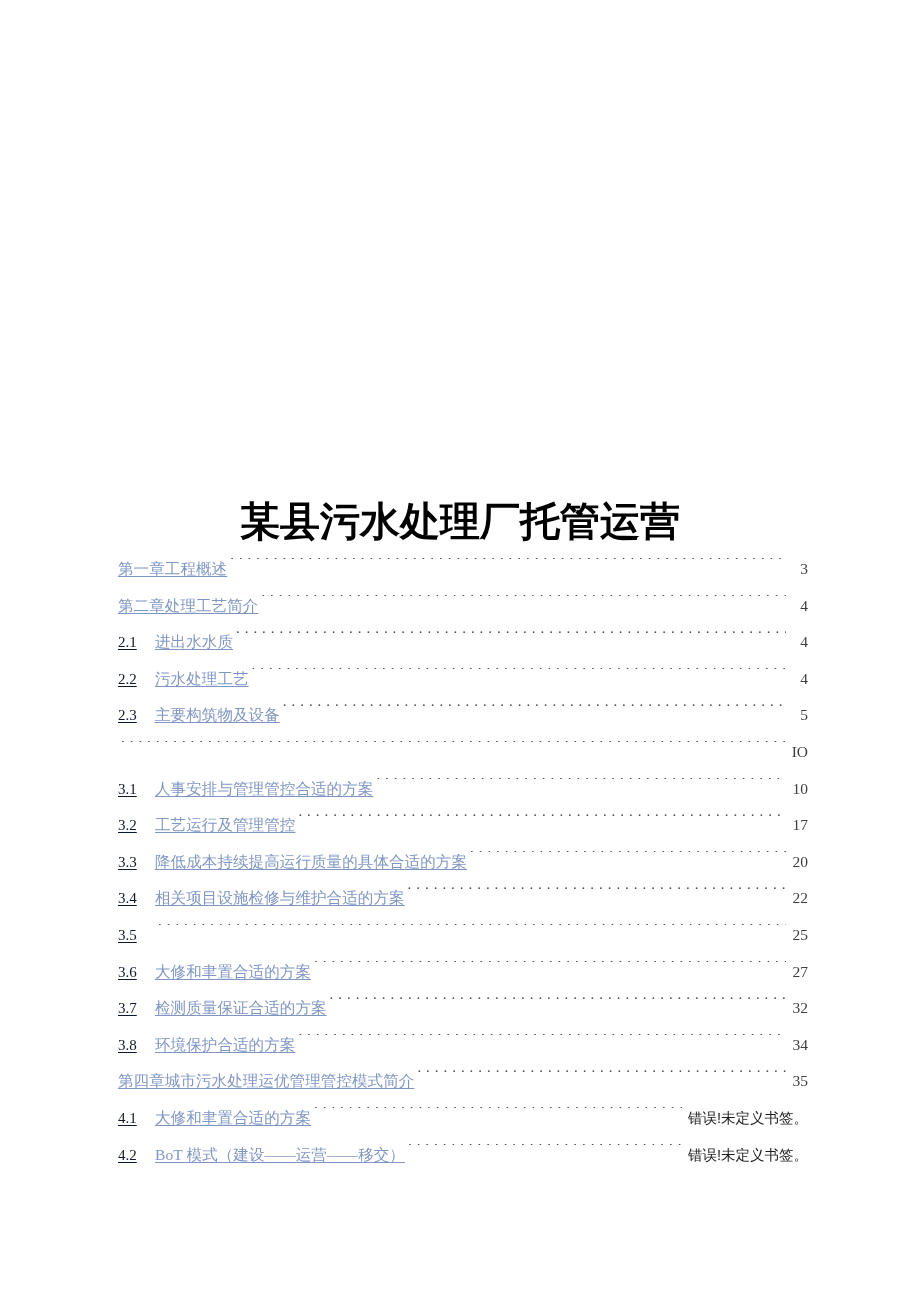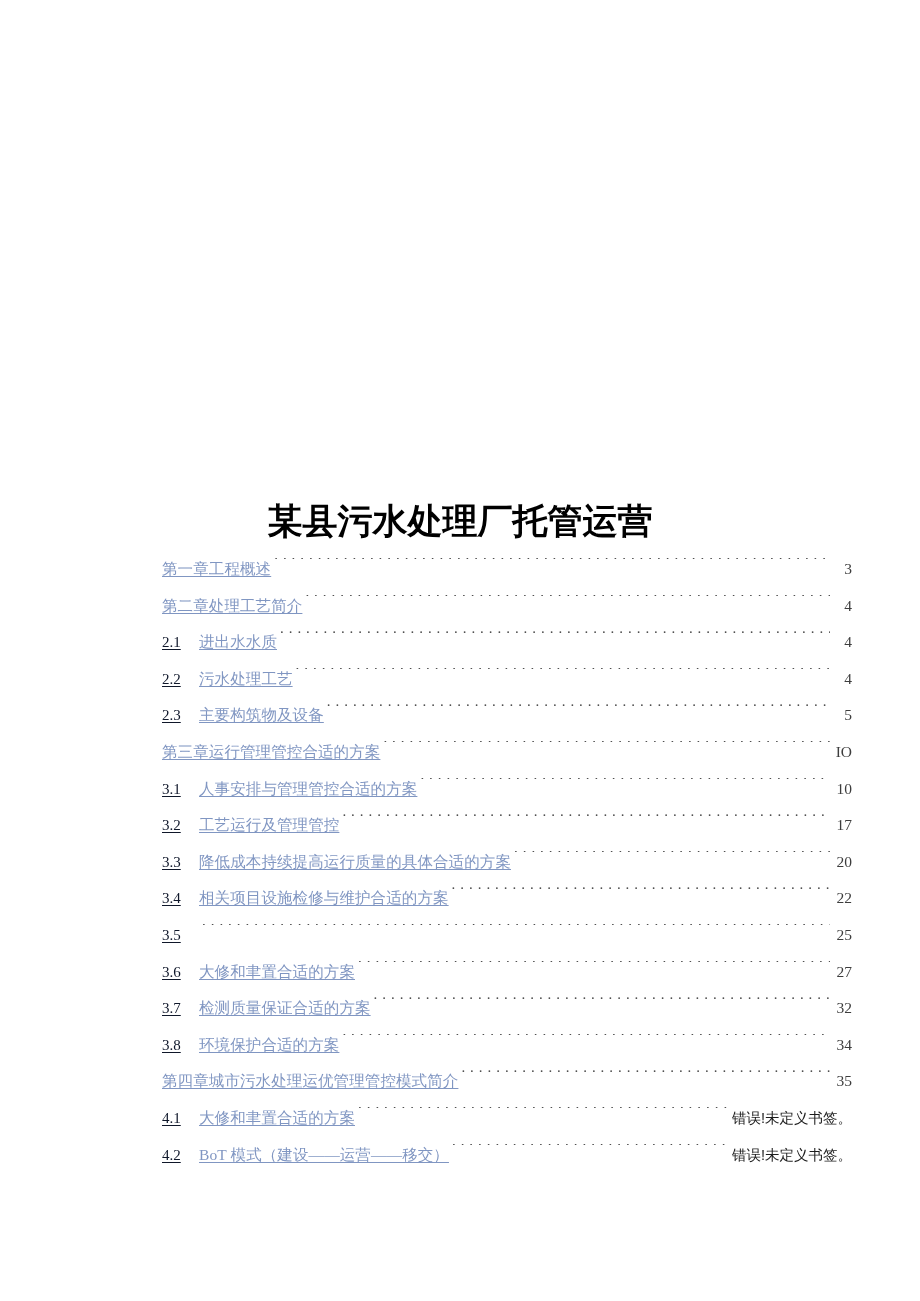--- a/index.html
+++ b/index.html
@@ -26,35 +26,34 @@
   }
 
   
   .doc-title {
     position: absolute;
     left: 0;
     top: 498px;
     width: 920px;
     text-align: center;
     font-family: "Liberation Sans", "DejaVu Sans", sans-serif;
-    font-size: 35px;
+    font-size: 40px;
     font-weight: 700;
     line-height: 46px;
     color: #000000;
     letter-spacing: 0px;
     white-space: nowrap;
   }
 
   
   .toc {
     position: absolute;
     left: 118px;
     top: 551px;
     width: 690px;
-    margin-left: 44px;
   }
 
   .toc-row {
     display: flex;
     align-items: baseline;
     height: 36.6px;
     font-size: 15px;
     line-height: 36.6px;
     white-space: nowrap;
   }
@@ -152,21 +151,20 @@
         <span class="toc-leader"></span>
         <span class="toc-page">4</span>
       </div>
       <div class="toc-row lvl2">
         <span class="toc-num">2.3</span>
         <span class="toc-label">主要构筑物及设备</span>
         <span class="toc-leader"></span>
         <span class="toc-page">5</span>
       </div>
       <div class="toc-row lvl1">
-        <span class="toc-label">第三章运行管理管控合适的方案</span>
         <span class="toc-leader"></span>
         <span class="toc-page">IO</span>
       </div>
       <div class="toc-row lvl2">
         <span class="toc-num">3.1</span>
         <span class="toc-label">人事安排与管理管控合适的方案</span>
         <span class="toc-leader"></span>
         <span class="toc-page">10</span>
       </div>
       <div class="toc-row lvl2">

